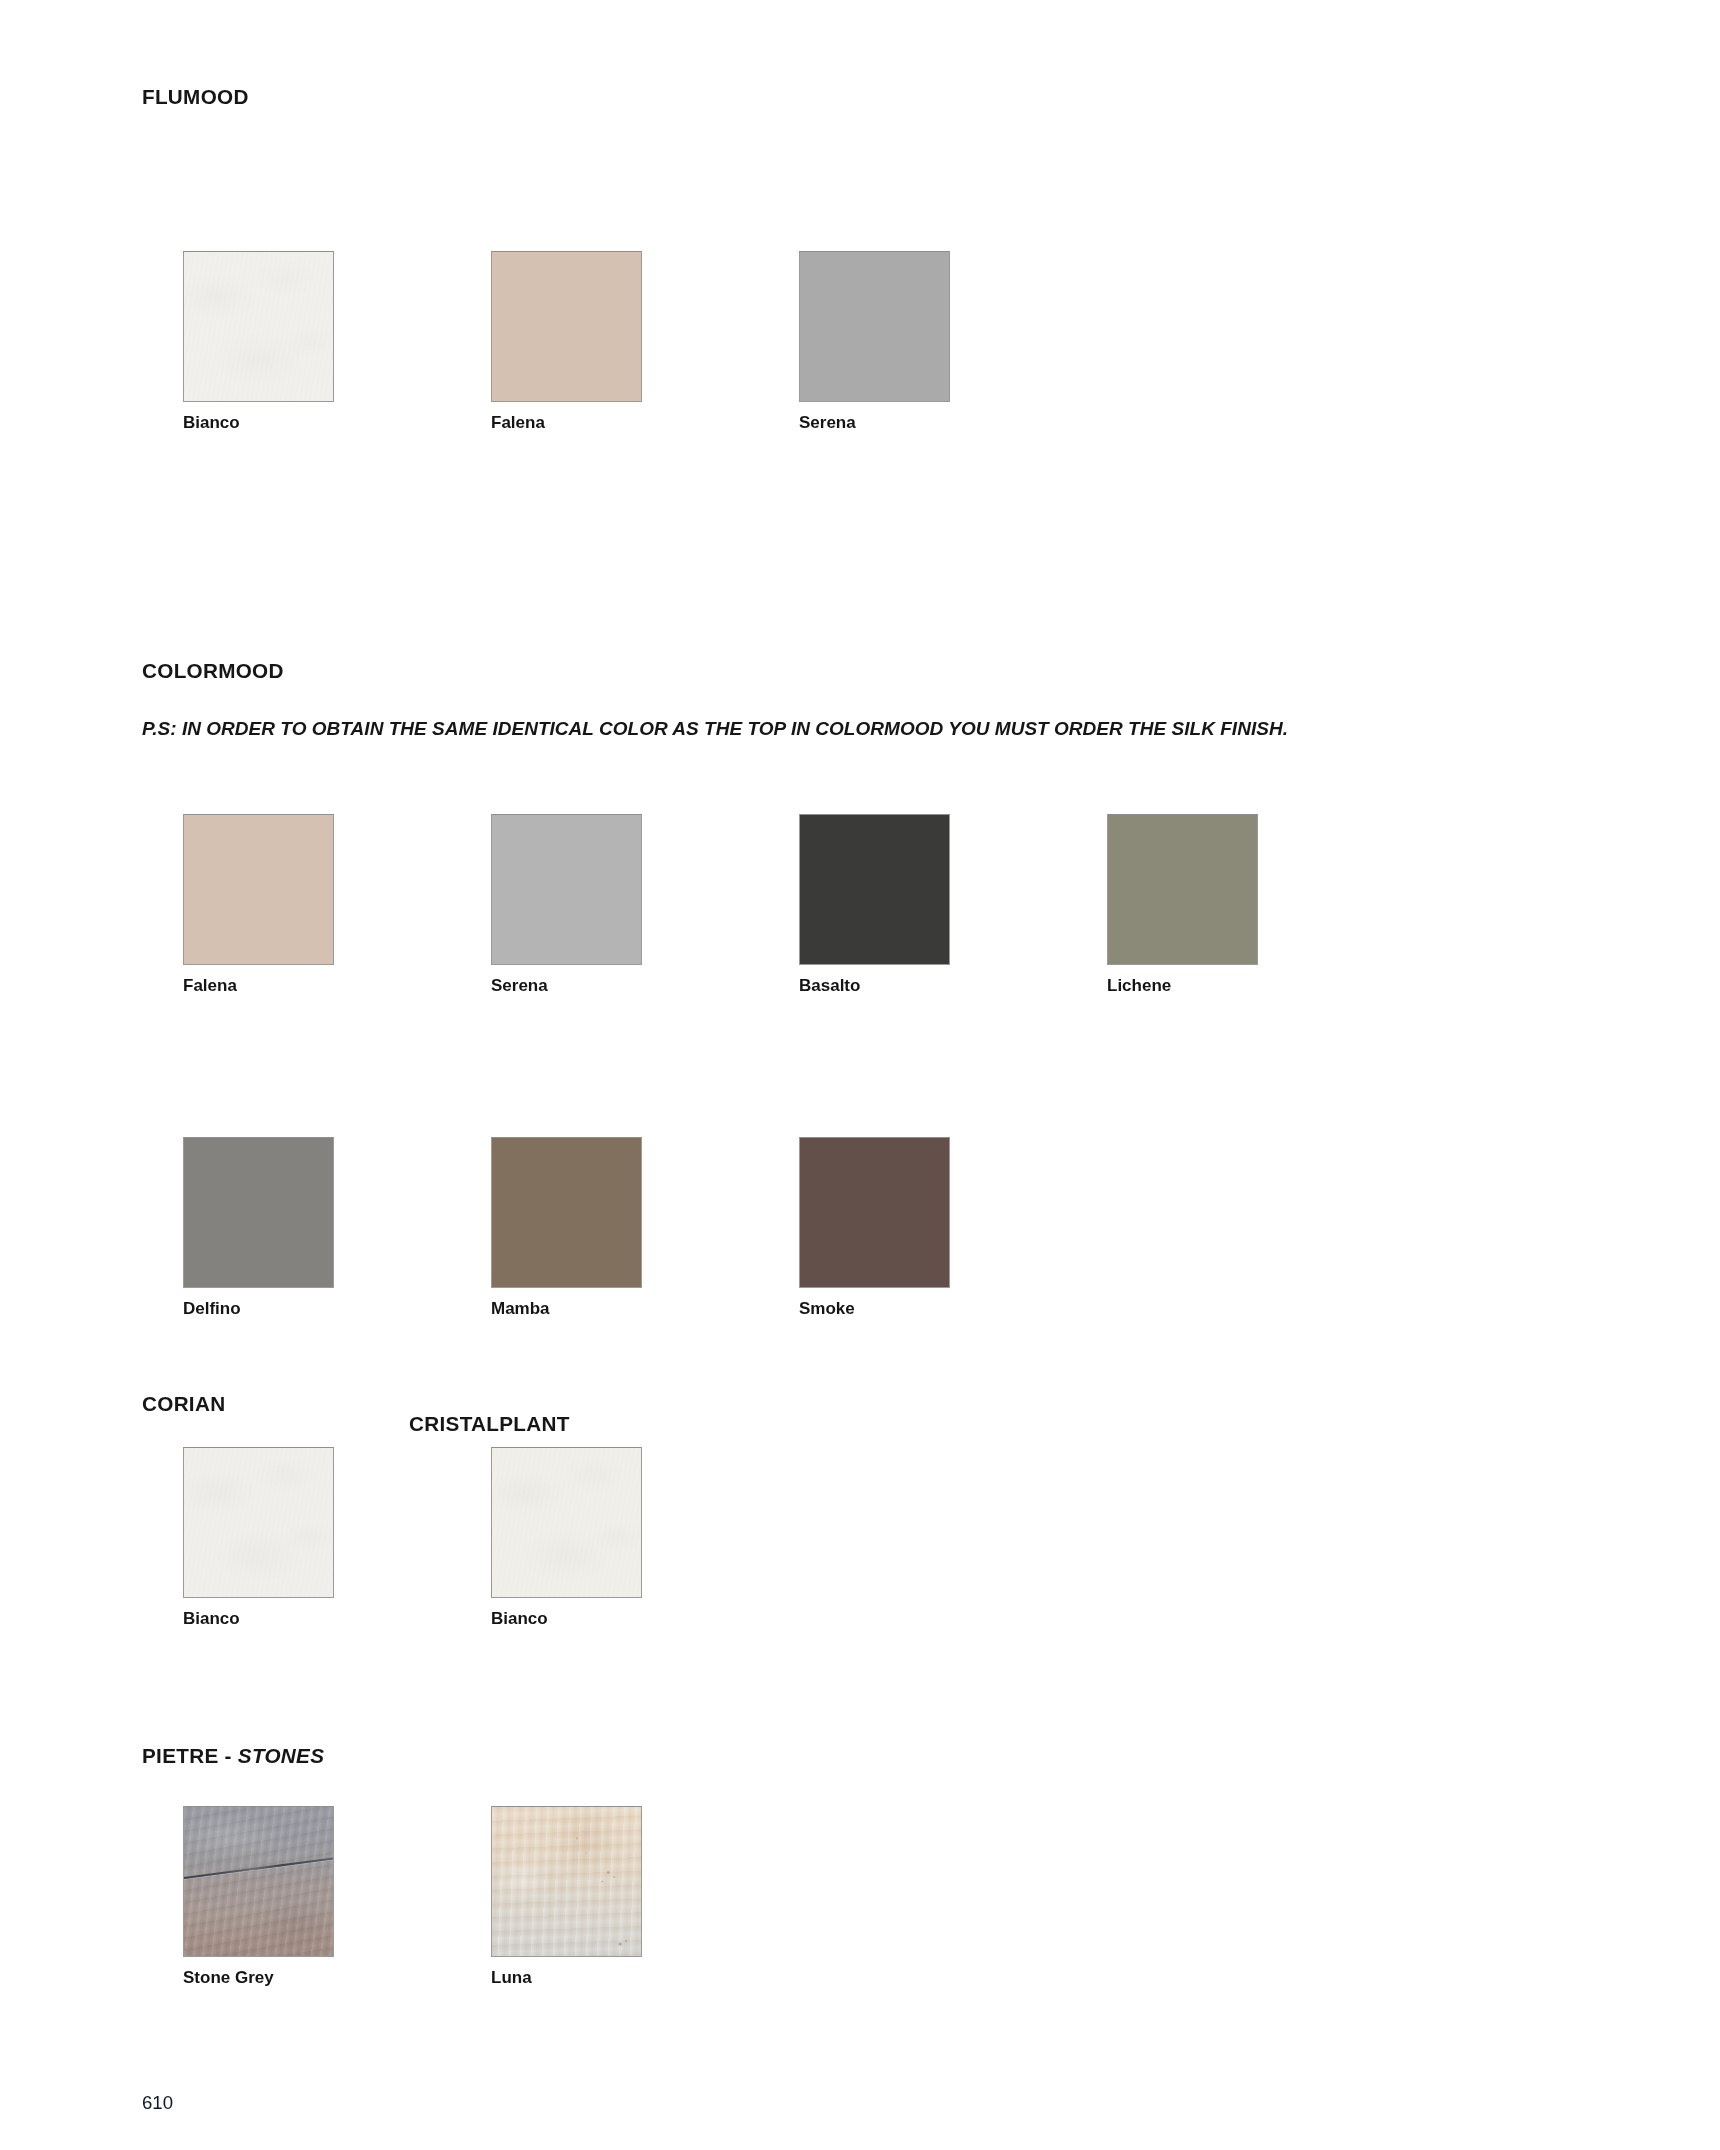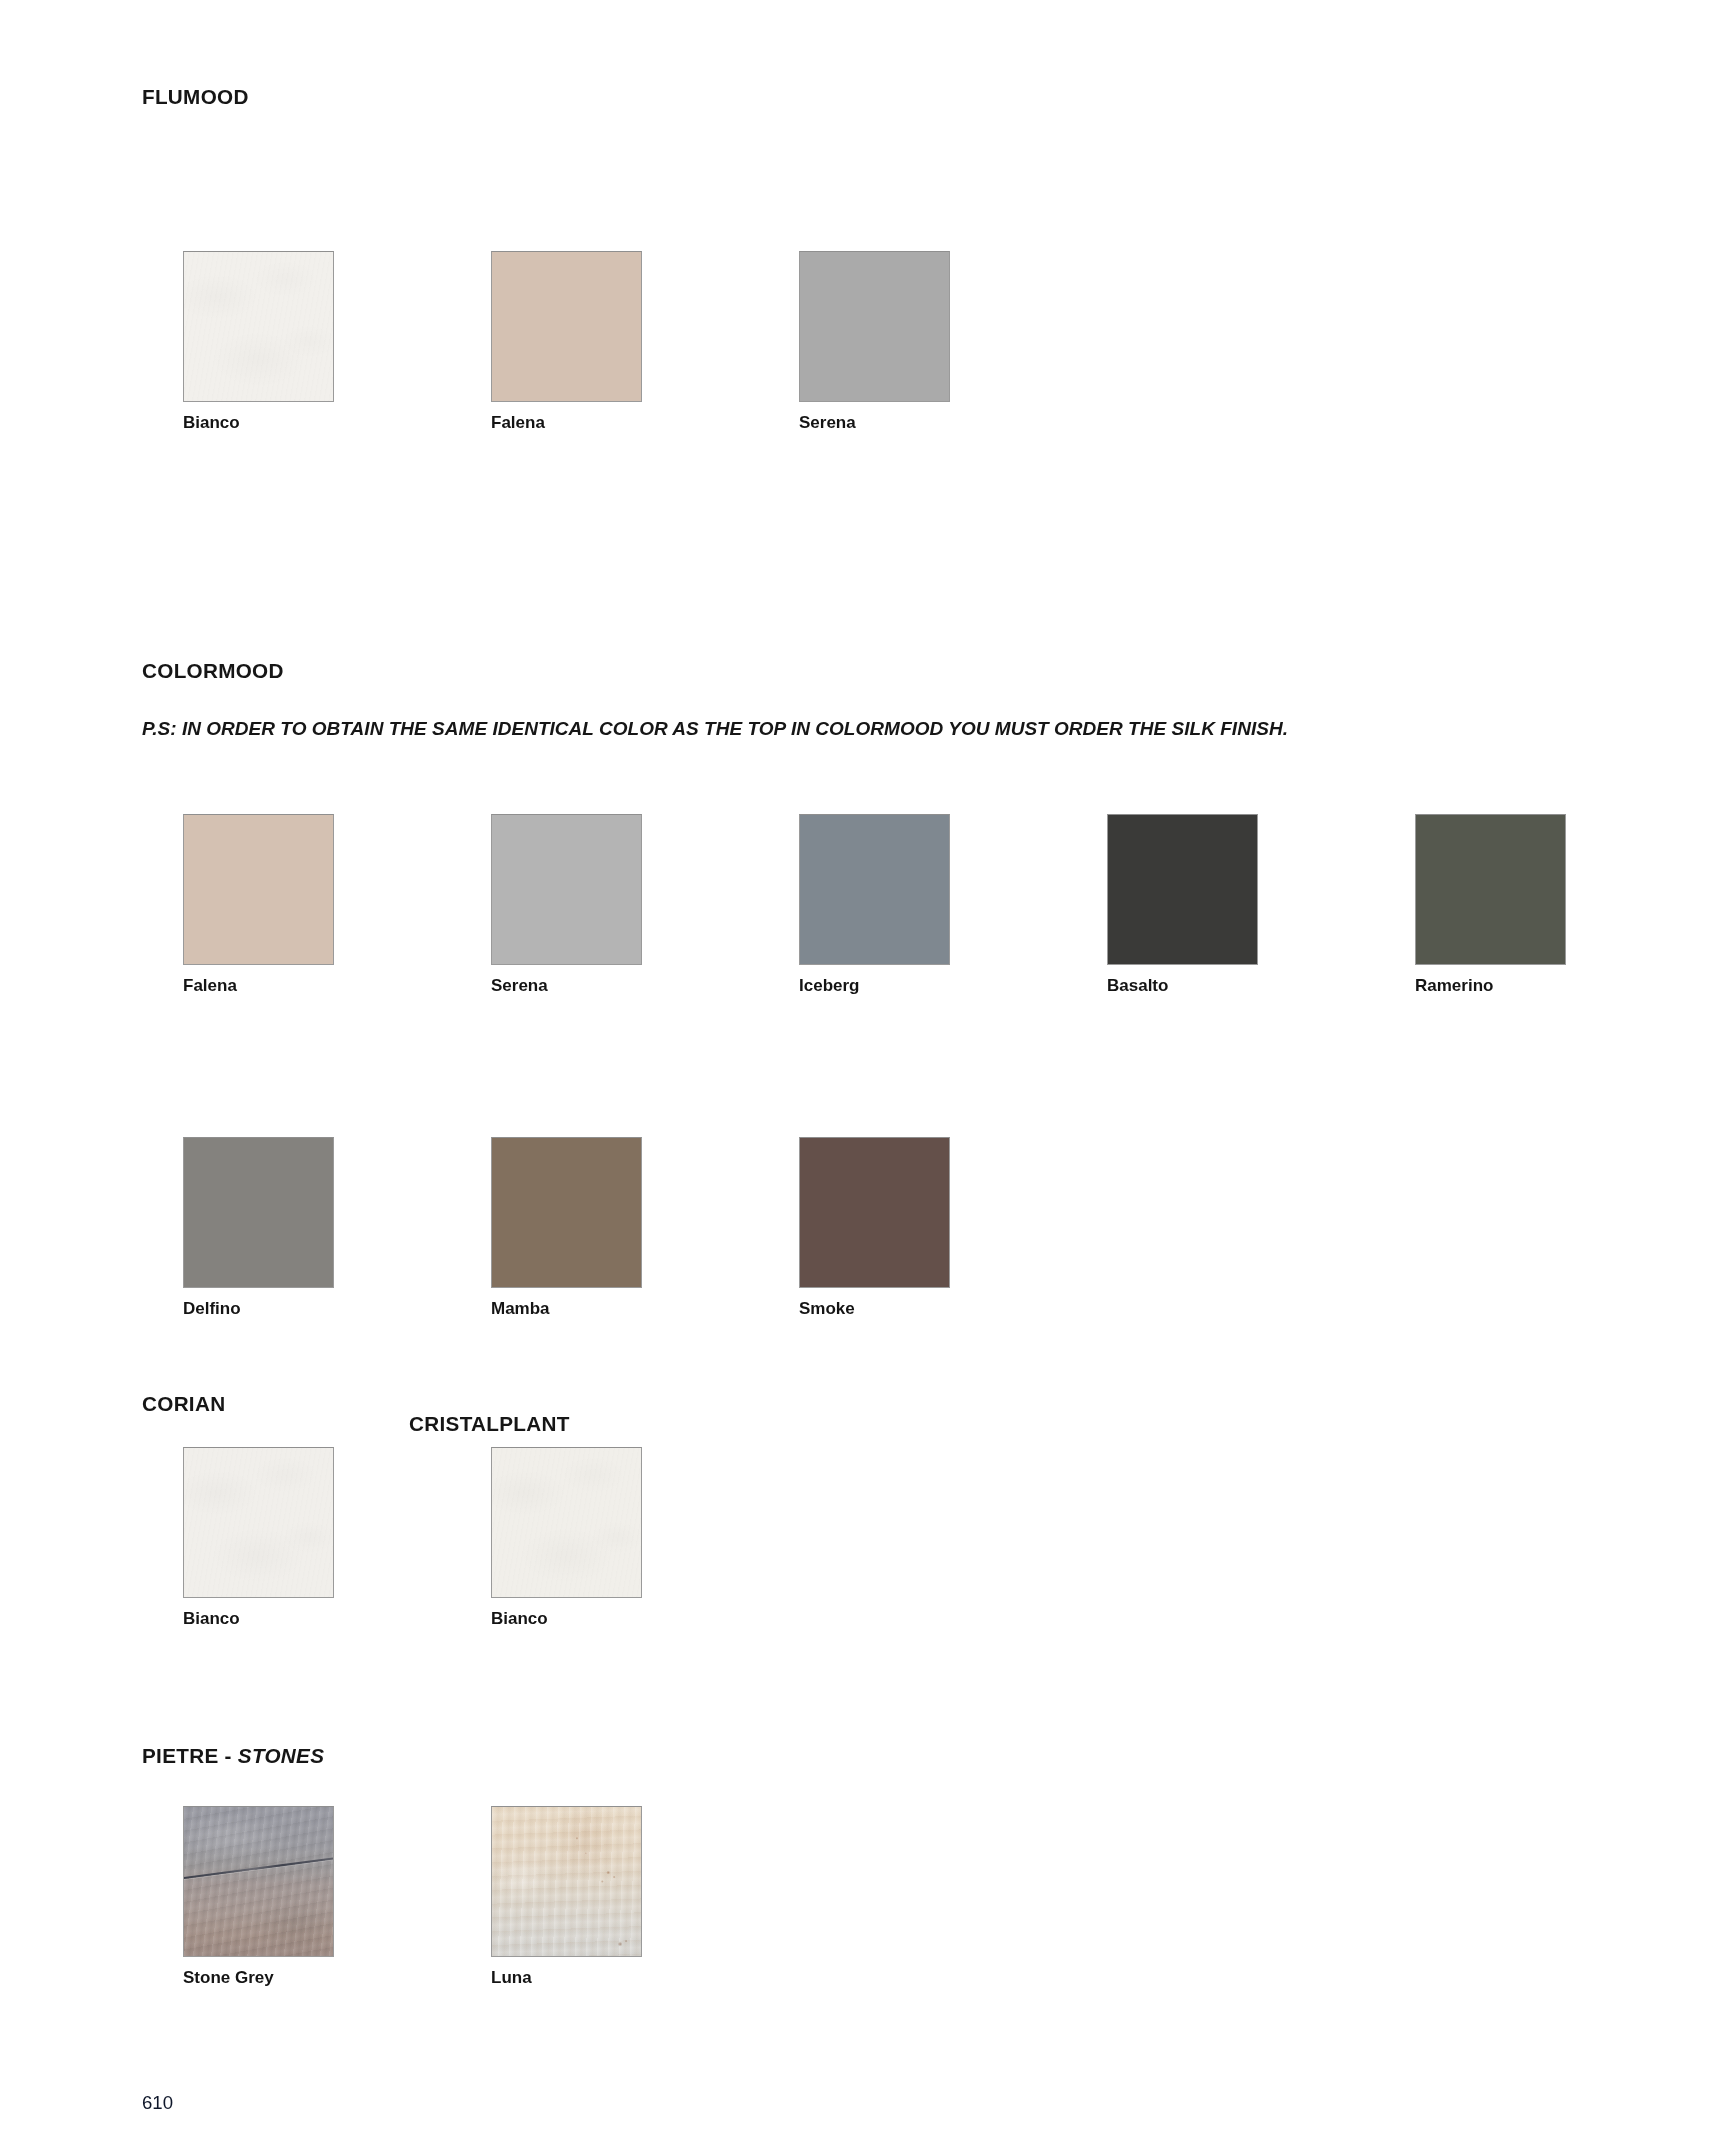--- a/index.html
+++ b/index.html
@@ -186,30 +186,22 @@
   <div class="swatch-row" style="left:142px; top:814px;">
     <div class="swatch-cell">
       <div class="swatch-box" style="background:#d4c1b2;"></div>
       <div class="swatch-label">Falena</div>
     </div>
     <div class="swatch-cell">
       <div class="swatch-box" style="background:#b4b4b4;"></div>
       <div class="swatch-label">Serena</div>
     </div>
     <div class="swatch-cell">
-      <div class="swatch-box" style="background:#7f8890;"></div>
-      <div class="swatch-label">Iceberg</div>
-    </div>
-    <div class="swatch-cell">
       <div class="swatch-box" style="background:#3a3a38;"></div>
       <div class="swatch-label">Basalto</div>
-    </div>
-    <div class="swatch-cell">
-      <div class="swatch-box" style="background:#55584e;"></div>
-      <div class="swatch-label">Ramerino</div>
     </div>
     <div class="swatch-cell">
       <div class="swatch-box" style="background:#8b8978;"></div>
       <div class="swatch-label">Lichene</div>
     </div>
   </div>
 
   <div class="swatch-row" style="left:142px; top:1137px;">
     <div class="swatch-cell">
       <div class="swatch-box" style="background:#84827e;"></div>

